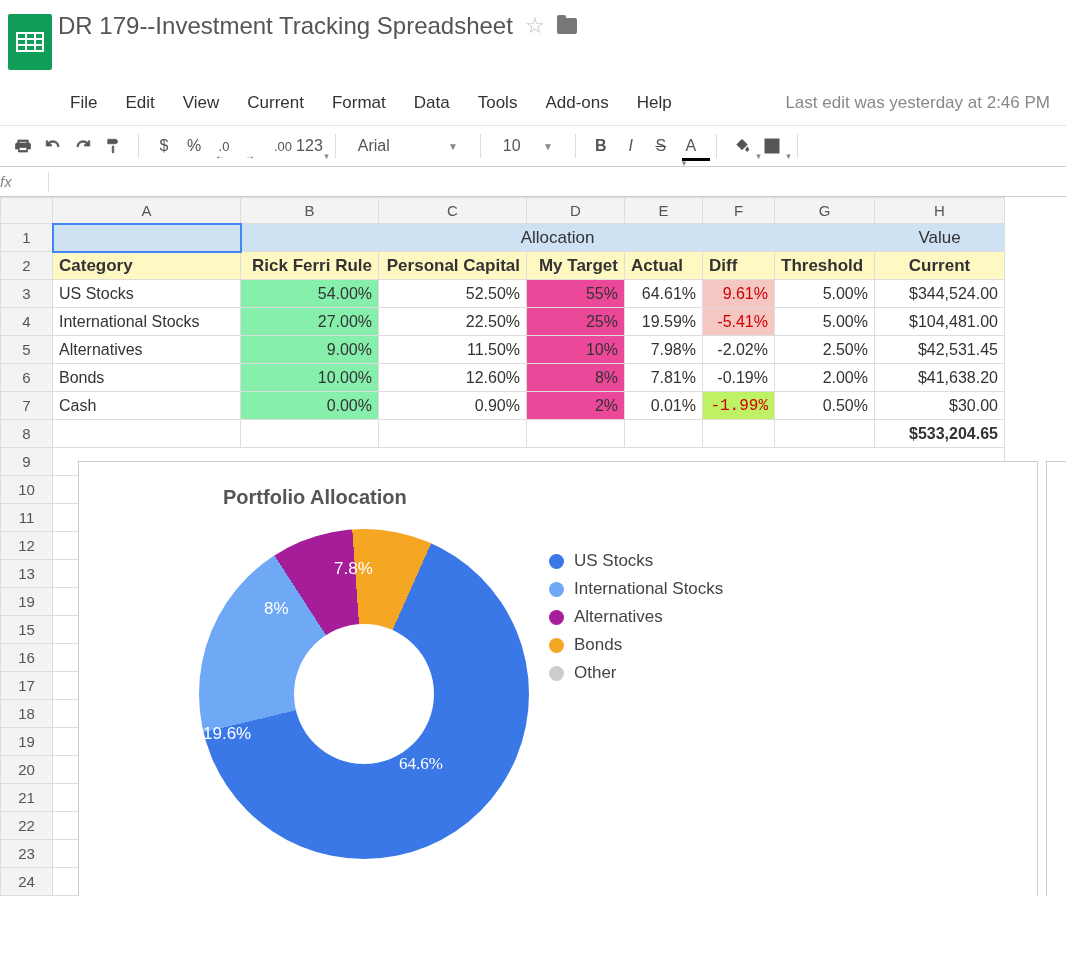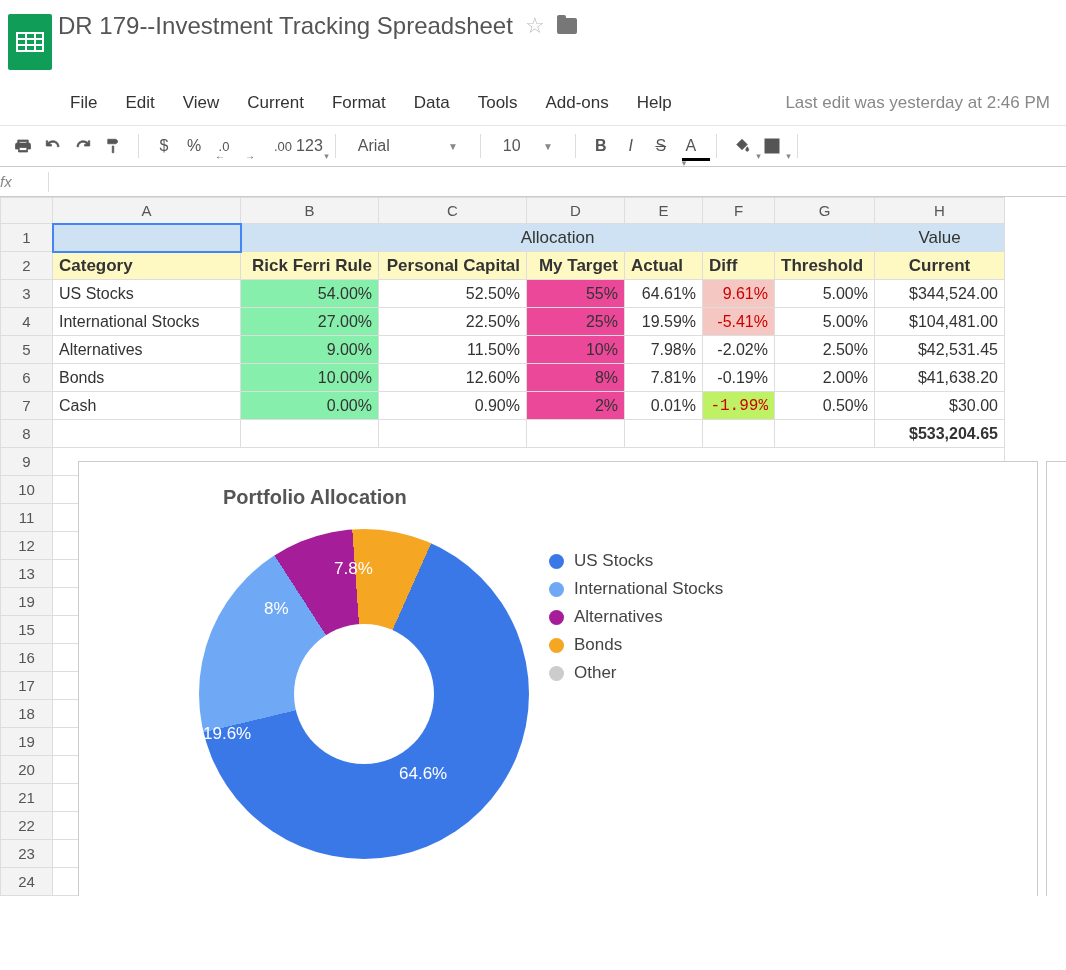--- a/index.html
+++ b/index.html
@@ -464,21 +464,21 @@
         </tr>
   </tbody>
 </table>
 
 <div class="chart-wrap">
   <div class="chart-title">Portfolio Allocation</div>
   <div class="chart-body">
     <div class="donut-area">
       <div class="donut" id="donut" style="background: conic-gradient(from 24deg, rgb(59, 120, 231) 0%, rgb(59, 120, 231) 64.6%, rgb(111, 168, 245) 64.6%, rgb(111, 168, 245) 84.2%, rgb(166, 29, 154) 84.2%, rgb(166, 29, 154) 92.2%, rgb(245, 166, 35) 92.2%, rgb(245, 166, 35) 100%, rgb(204, 204, 204) 100%, rgb(204, 204, 204) 100%, rgb(204, 204, 204) 100%, rgb(204, 204, 204) 100%);">
             <div class="hole"></div>
-            <div class="donut-label" style="left: 200px; top: 235px;">64.6%</div>
+            <div class="donut-label" style="left: 200px; top: 225px; font-family: Liberation Serif, serif;">64.6%</div>
             <div class="donut-label" style="left: 4px; top: 195px;">19.6%</div>
             <div class="donut-label" style="left: 65px; top: 70px;">8%</div>
             <div class="donut-label" style="left: 135px; top: 30px;">7.8%</div>
           </div>
     </div>
     <div class="legend" id="legend">
           <div>
             <span class="swatch" style="background: rgb(59, 120, 231);"></span>
             <span>US Stocks</span>
           </div>

